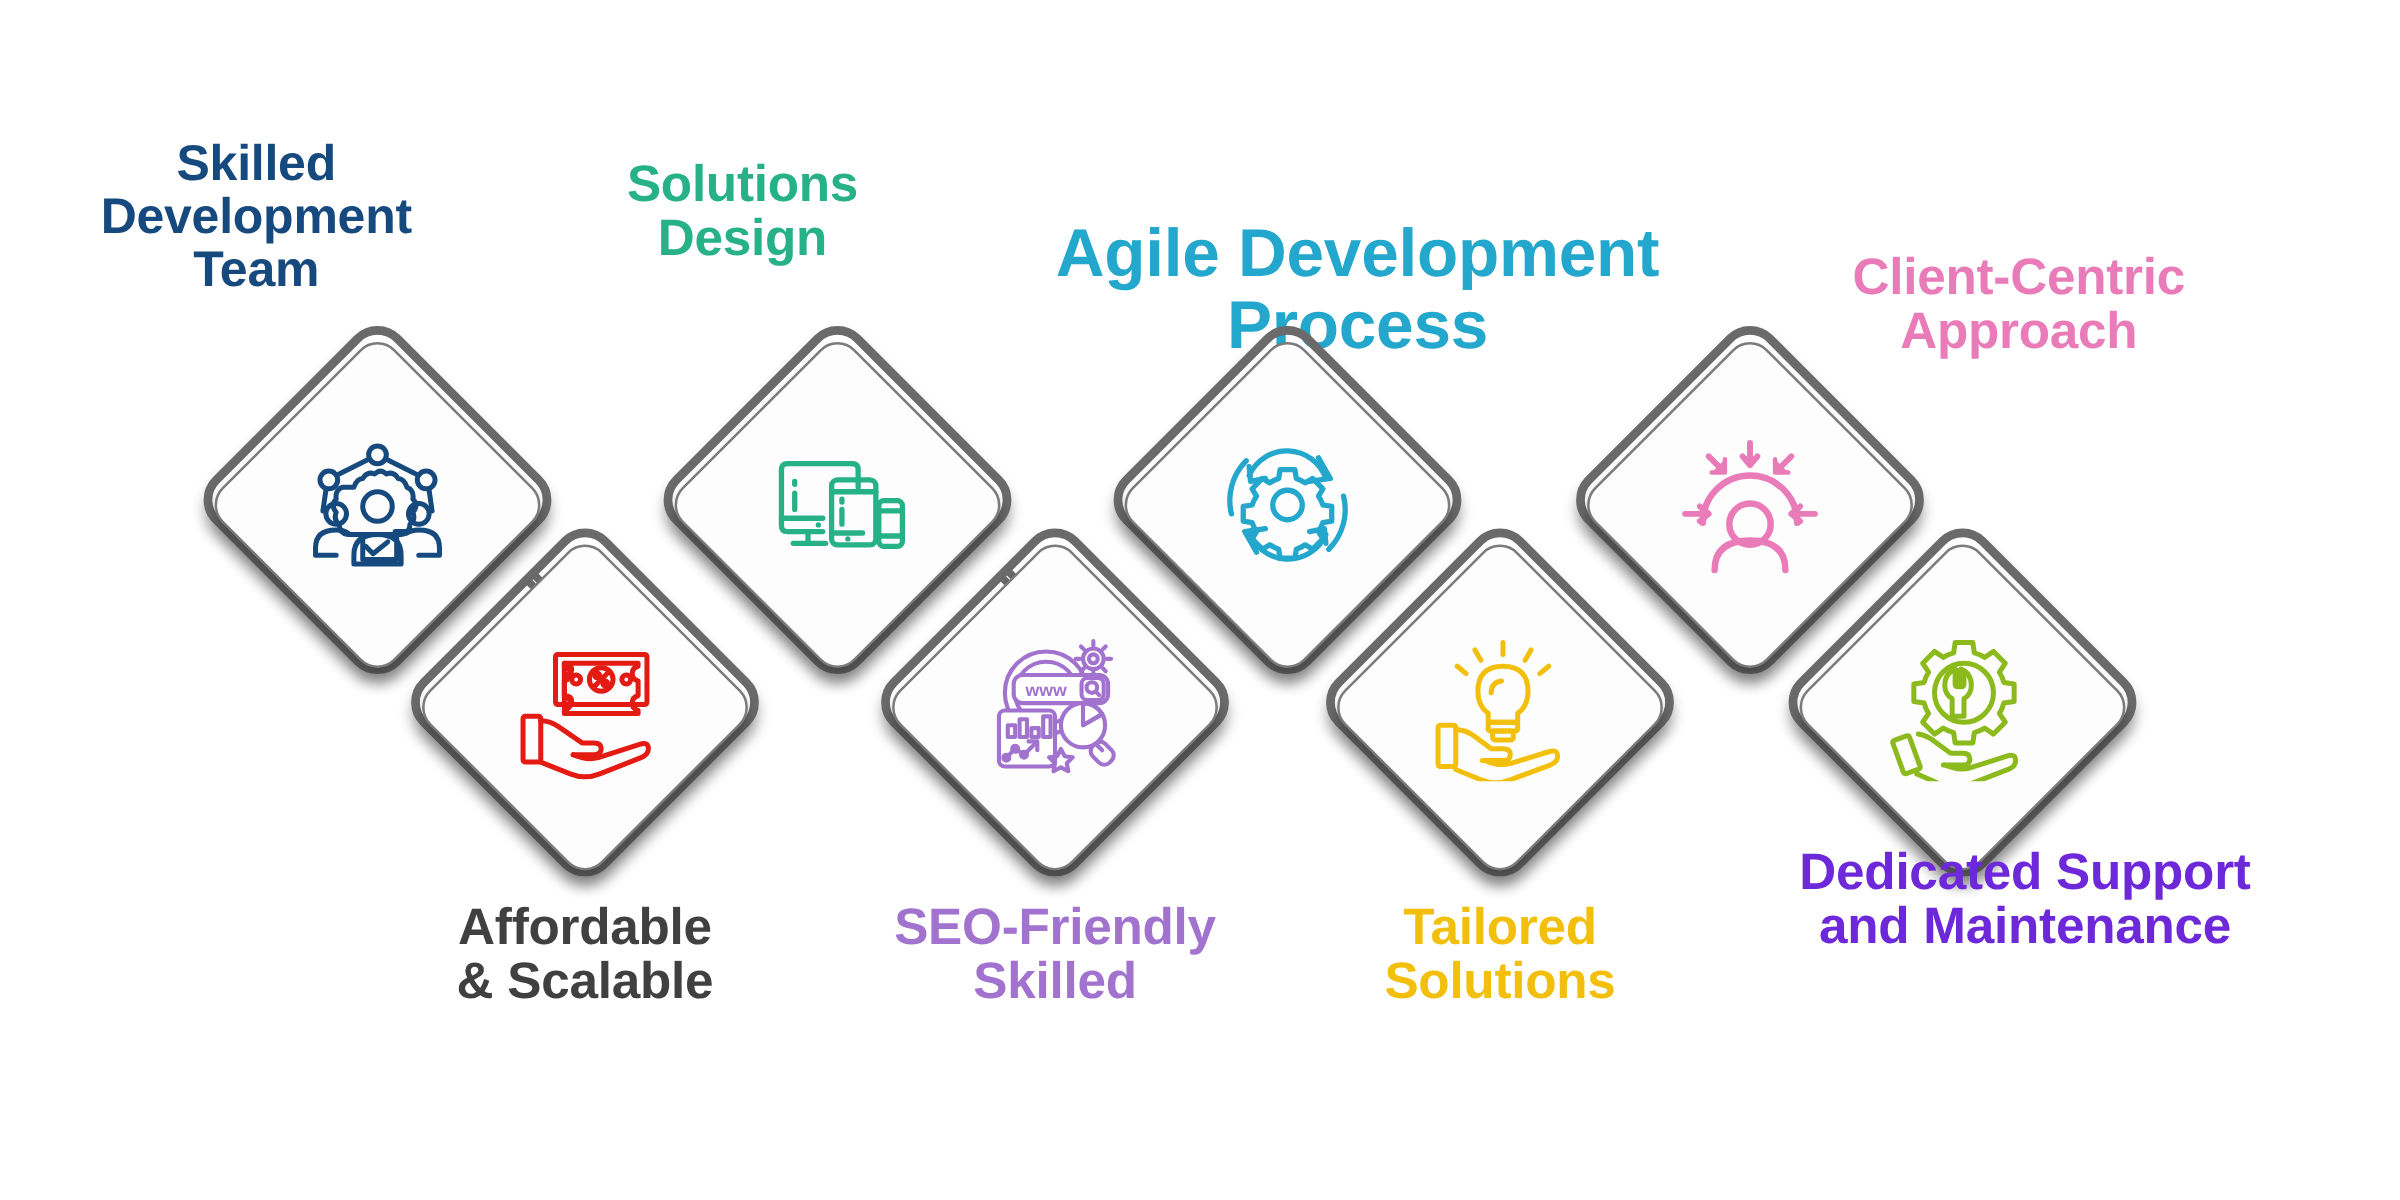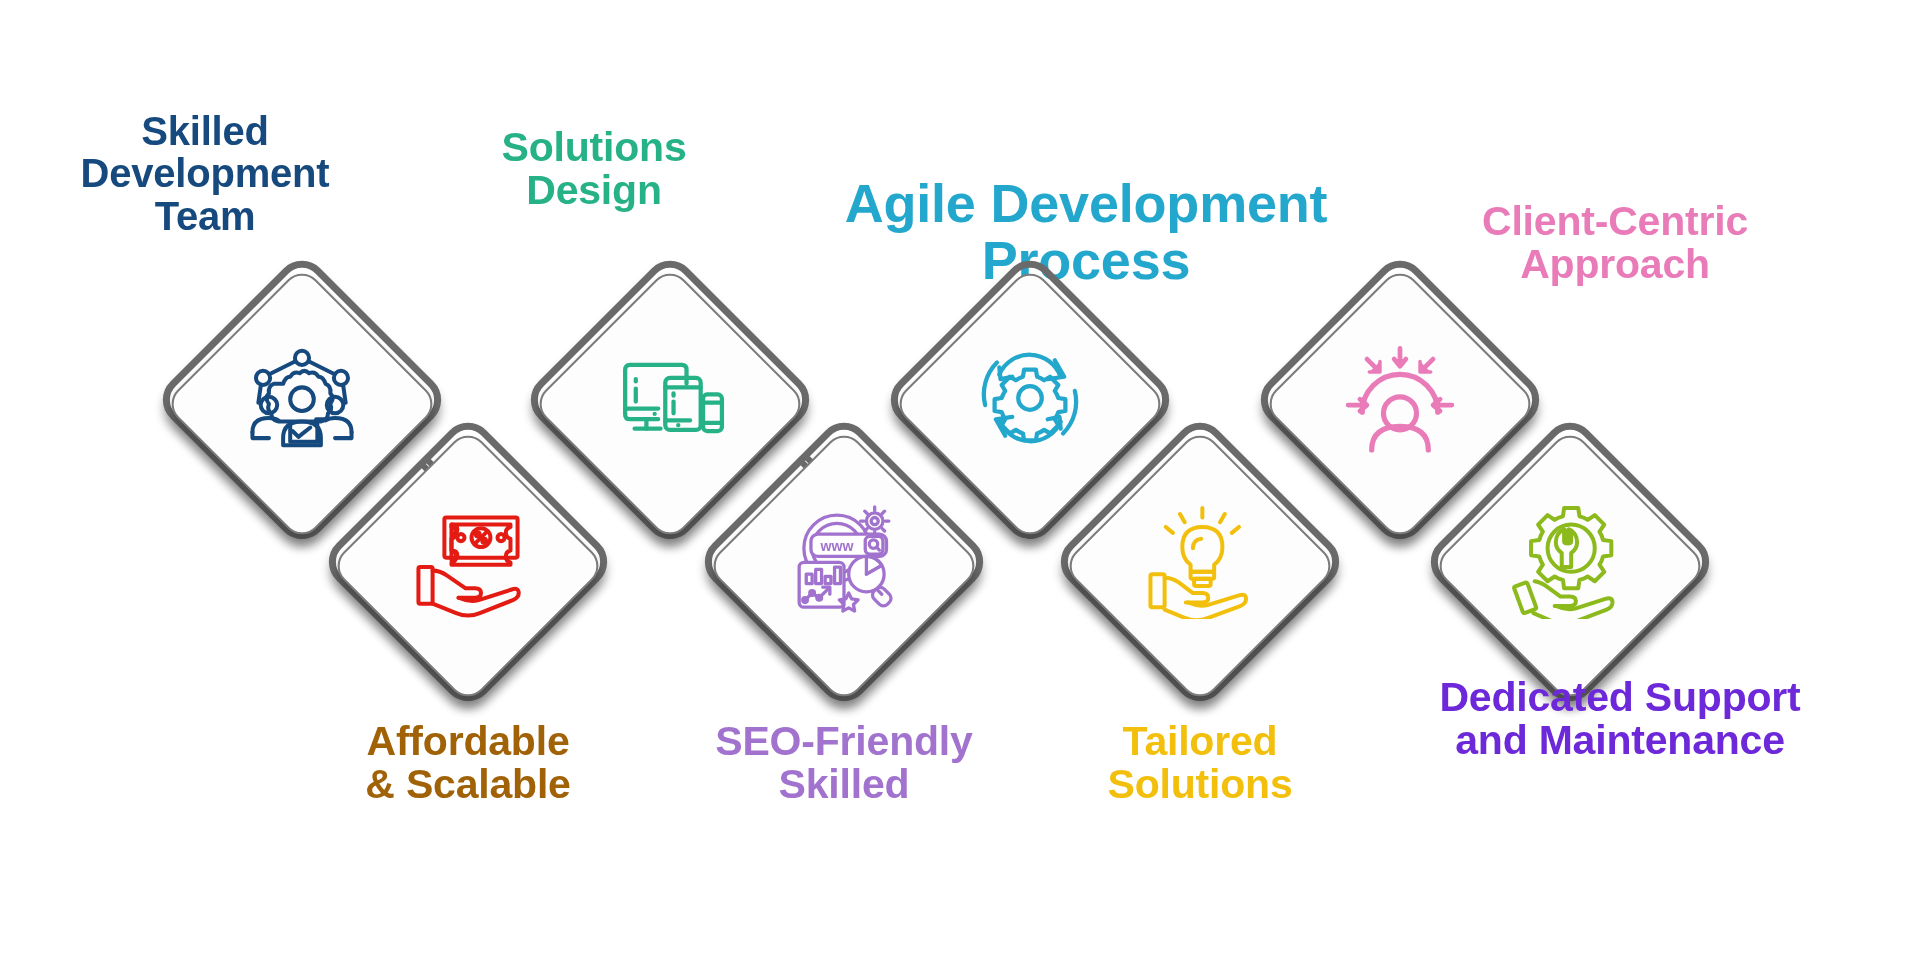--- a/index.html
+++ b/index.html
@@ -61,20 +61,21 @@
 
   .icon-wrap {
     position: absolute;
     left: 50%;
     top: 50%;
     width: 130px;
     height: 130px;
     margin-left: -65px;
     margin-top: -61px;
     display: flex;
+    align-items: center;
     justify-content: center;
   }
   .icon-wrap svg { width: 118px; height: 118px; display: block; }
 
   
   .connector {
     position: absolute;
     width: 34px;
     height: 13px;
     background: #ffffff;
@@ -153,21 +154,21 @@
         <circle cx="63.7" cy="33.7" r="1.6"></circle>
         <circle cx="44" cy="31" r="3"></circle>
         <circle cx="78" cy="31" r="3"></circle>
         <rect x="8" y="56" width="12" height="31" rx="1.5"></rect>
         <path d="M20 59 q6 0 12 4 l16 11 l8 0 q5 0 5 4 q0 4-5 4 l-14 0"></path>
         <path d="M42 82 q9 4 17 2 l28-9 q6-2 6 3 q0 4-5 6 l-28 11 q-10 4-20 0 l-20-8"></path>
       </svg>
     </div>
   </div>
 
-  <div class="label center" style="left:268px; top:720px; width:400px; font-size:41px; color:#a16207;">Affordable
+  <div class="label center" style="left:268px; top:720px; width:400px; font-size:41px; color:#404040;">Affordable
 &amp; Scalable</div>
 
   <div class="label center" style="left:404px; top:126px; width:380px; font-size:41px; color:#26B186;">Solutions
 Design</div>
 
   <div class="node" style="left:520px; top:250px;">
     <div class="ring"></div>
     <div class="tile"></div>
     <div class="icon-wrap">
       <svg viewBox="0 0 100 100" fill="none" stroke="#26B186" stroke-width="3.6" stroke-linecap="round" stroke-linejoin="round">

